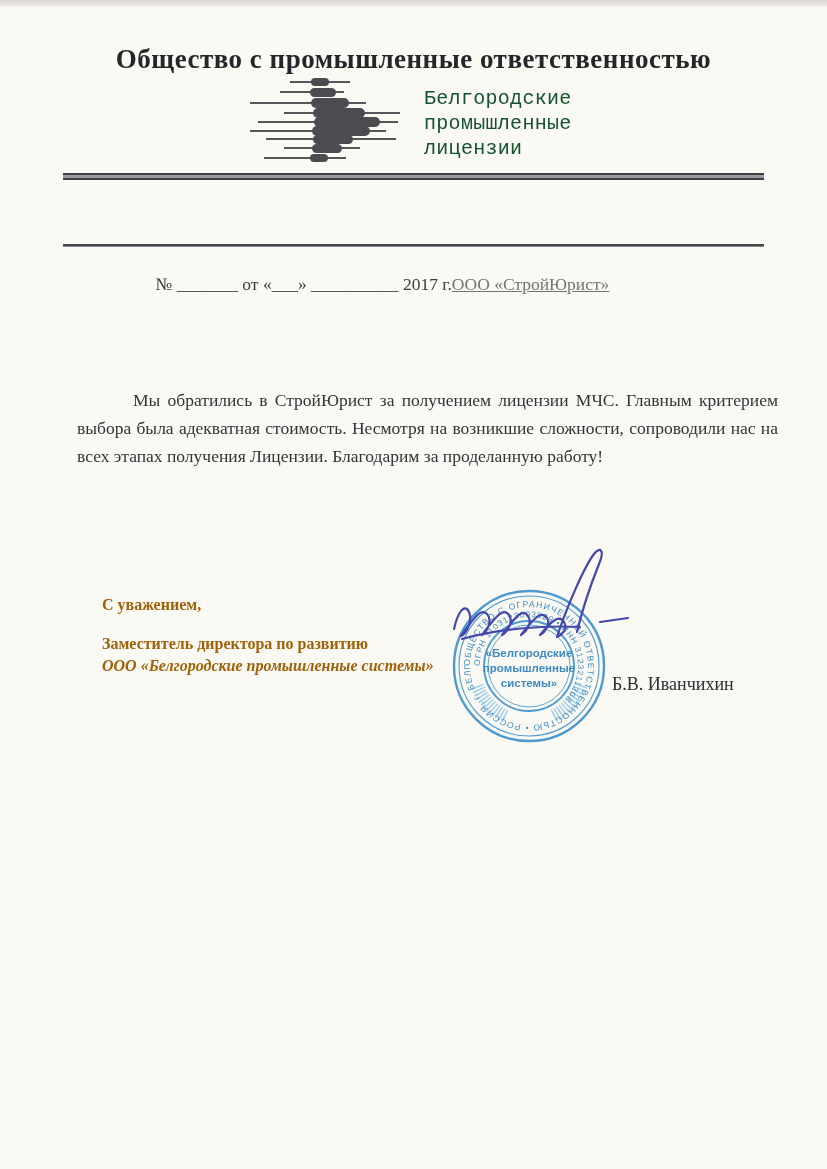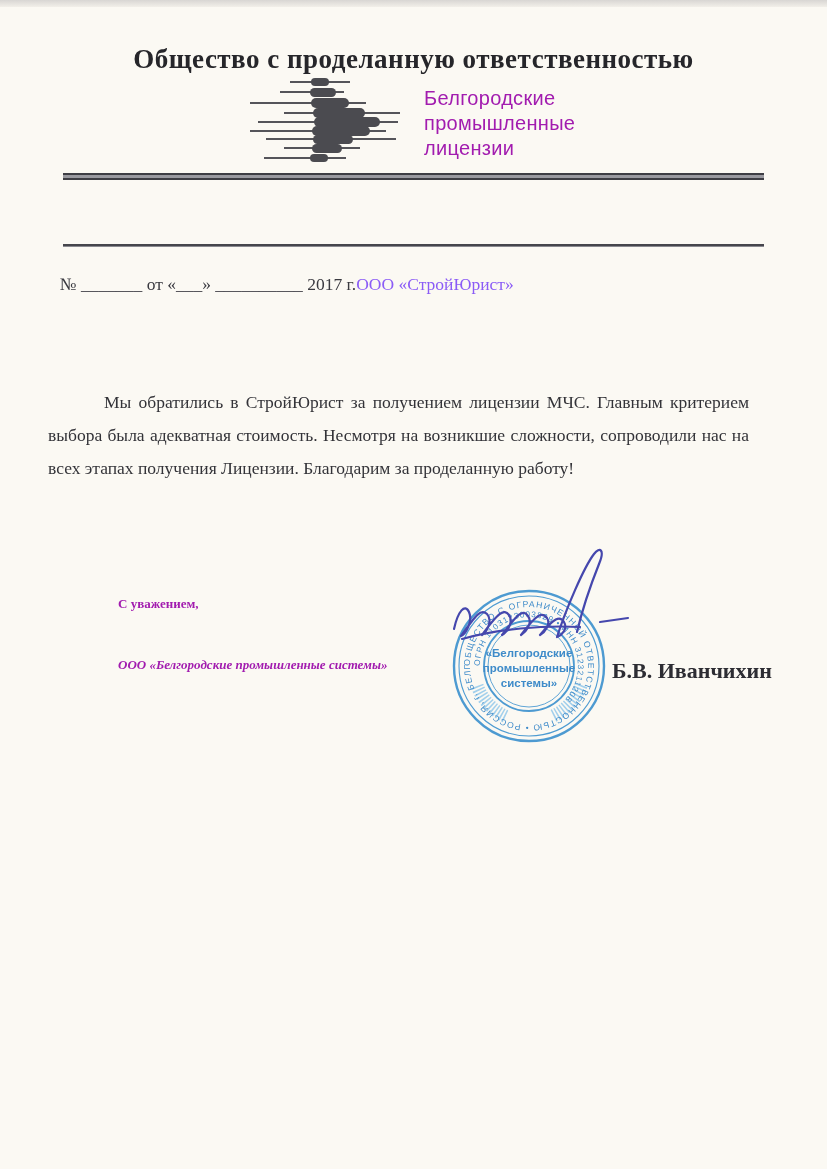--- a/index.html
+++ b/index.html
@@ -12,72 +12,72 @@
   .scan-edge{position:absolute;left:0;top:0;width:100%;height:7px;
     background:linear-gradient(#d8d6d3,#f2efe9);}
   .title{
     position:absolute; left:0; top:44px; width:100%;
     text-align:center; font-weight:bold; font-size:27px; letter-spacing:.5px;
     color:#26262a;
   }
   .logo-svg{position:absolute; left:248px; top:76px;}
   .logo-text{
     position:absolute; left:424px; top:86px;
-    font-family:Liberation Sans, sans-serif;
-    font-size:20px; line-height:25px; color:#a21caf; letter-spacing:.3px;
+    font-family:Liberation Mono, monospace;
+    font-size:20px; line-height:25px; color:#14532d; letter-spacing:.3px;
   }
   .rule-double{
     position:absolute; left:63px; width:701px; height:7px;
     border-top:2.5px solid #3e3e44; border-bottom:2.5px solid #3e3e44;
     background:#9a9aa0; box-sizing:border-box; top:173px;
   }
   .rule-single{
     position:absolute; left:63px; width:701px; height:3px;
     background:#46464c; border-bottom:1px solid #8a8a90; box-sizing:border-box; top:244px;
   }
   .address{
     position:absolute; left:0; top:194px; width:100%;
     text-align:center; font-weight:bold; font-size:15.5px; line-height:21px;
     color:#2b2b30;
   }
   .ref-line{
     position:absolute; left:60px; top:274px; width:707px;
-    display:flex; justify-content:flex-start; align-items:flex-start;
+    display:flex; justify-content:center; align-items:flex-start;
     font-size:17.5px; color:#3a3a40;
   }
-  .ref-line .recipient{margin-right:62px; color:#8b5cf6;}
+  .ref-line .recipient{margin-right:62px; color:#737373;text-decoration:underline;}
   .body-par{
-    position:absolute; left:48px; top:386px; width:701px;
-    font-size:17.5px; line-height:33px; text-align:justify;
+    position:absolute; left:77px; top:386px; width:701px;
+    font-size:17.5px; line-height:28px; text-align:justify;
     text-indent:56px; color:#333338;
   }
-  .closing{position:absolute; left:118px; font-weight:bold; font-size:13px; color:#a21caf;}
+  .closing{position:absolute; left:102px; font-weight:bold; font-size:16px; color:#a16207;}
   .salutation{top:596px;}
   .position1{top:635px;}
   .position2{top:657px;font-style:italic;}
   .signer-name{
-    position:absolute; left:612px; top:658px;
-    font-weight:bold; font-size:22px; color:#2d2d33;
+    position:absolute; left:612px; top:674px;
+    font-weight:normal; font-size:18px; color:#2d2d33;
   }
   .stamp-svg{position:absolute; left:451px; top:585px; opacity:.92;}
   .stamp-ring-text{font-family:"Liberation Sans","DejaVu Sans",sans-serif;
     font-size:8.6px; letter-spacing:1.1px; fill:#2f82c6;}
   .stamp-inner-ring-text{font-family:"Liberation Sans","DejaVu Sans",sans-serif;
     font-size:8.2px; letter-spacing:1px; fill:#2f82c6;}
   .stamp-center-text{font-family:"Liberation Sans","DejaVu Sans",sans-serif;
     font-size:11.5px; font-weight:bold; fill:#2f82c6; text-anchor:middle;}
   .signature-svg{position:absolute; left:448px; top:545px; z-index:3;}
 </style>
 </head>
 <body>
 
 <div class="page">
   <div class="scan-edge"></div>
 
-  <div class="title">Общество с проделанную ответственностью</div>
+  <div class="title">Общество с промышленные ответственностью</div>
 
   <svg class="logo-svg" width="172" height="92" viewBox="0 0 172 92" aria-hidden="true">
     <g stroke="#55555a" stroke-width="2">
       <line x1="42" y1="6" x2="102" y2="6"></line>
       <line x1="32" y1="16" x2="96" y2="16"></line>
       <line x1="2" y1="27" x2="118" y2="27"></line>
       <line x1="36" y1="37" x2="152" y2="37"></line>
       <line x1="10" y1="46" x2="150" y2="46"></line>
       <line x1="2" y1="55" x2="138" y2="55"></line>
       <line x1="18" y1="63" x2="148" y2="63"></line>
@@ -109,20 +109,21 @@
   <div class="rule-single"></div>
 
   <div class="ref-line">
     <span>№ _______ от «___» __________ 2017 г.</span>
     <span class="recipient">ООО «СтройЮрист»</span>
   </div>
 
   <div class="body-par">Мы обратились в СтройЮрист за получением лицензии МЧС. Главным критерием выбора была адекватная стоимость. Несмотря на возникшие сложности, сопроводили нас на всех этапах получения Лицензии. Благодарим за проделанную работу!</div>
 
   <div class="closing salutation">С уважением,</div>
+  <div class="closing position1">Заместитель директора по развитию</div>
   <div class="closing position2">ООО «Белгородские промышленные системы»</div>
   <div class="signer-name">Б.В. Иванчихин</div>
 
   <svg class="stamp-svg" width="156" height="162" viewBox="0 0 156 162">
     <defs>
       <path id="outerTextPath" d="M 19 81 A 59 59 0 1 1 137 81 A 59 59 0 1 1 19 81"></path>
       <path id="innerTextPath" d="M 29 81 A 49 49 0 1 1 127 81 A 49 49 0 1 1 29 81"></path>
     </defs>
     <circle cx="78" cy="81" r="75" fill="none" stroke="#3f93cf" stroke-width="2.4"></circle>
     <circle cx="78" cy="81" r="70" fill="none" stroke="#3f93cf" stroke-width="1.1"></circle>

